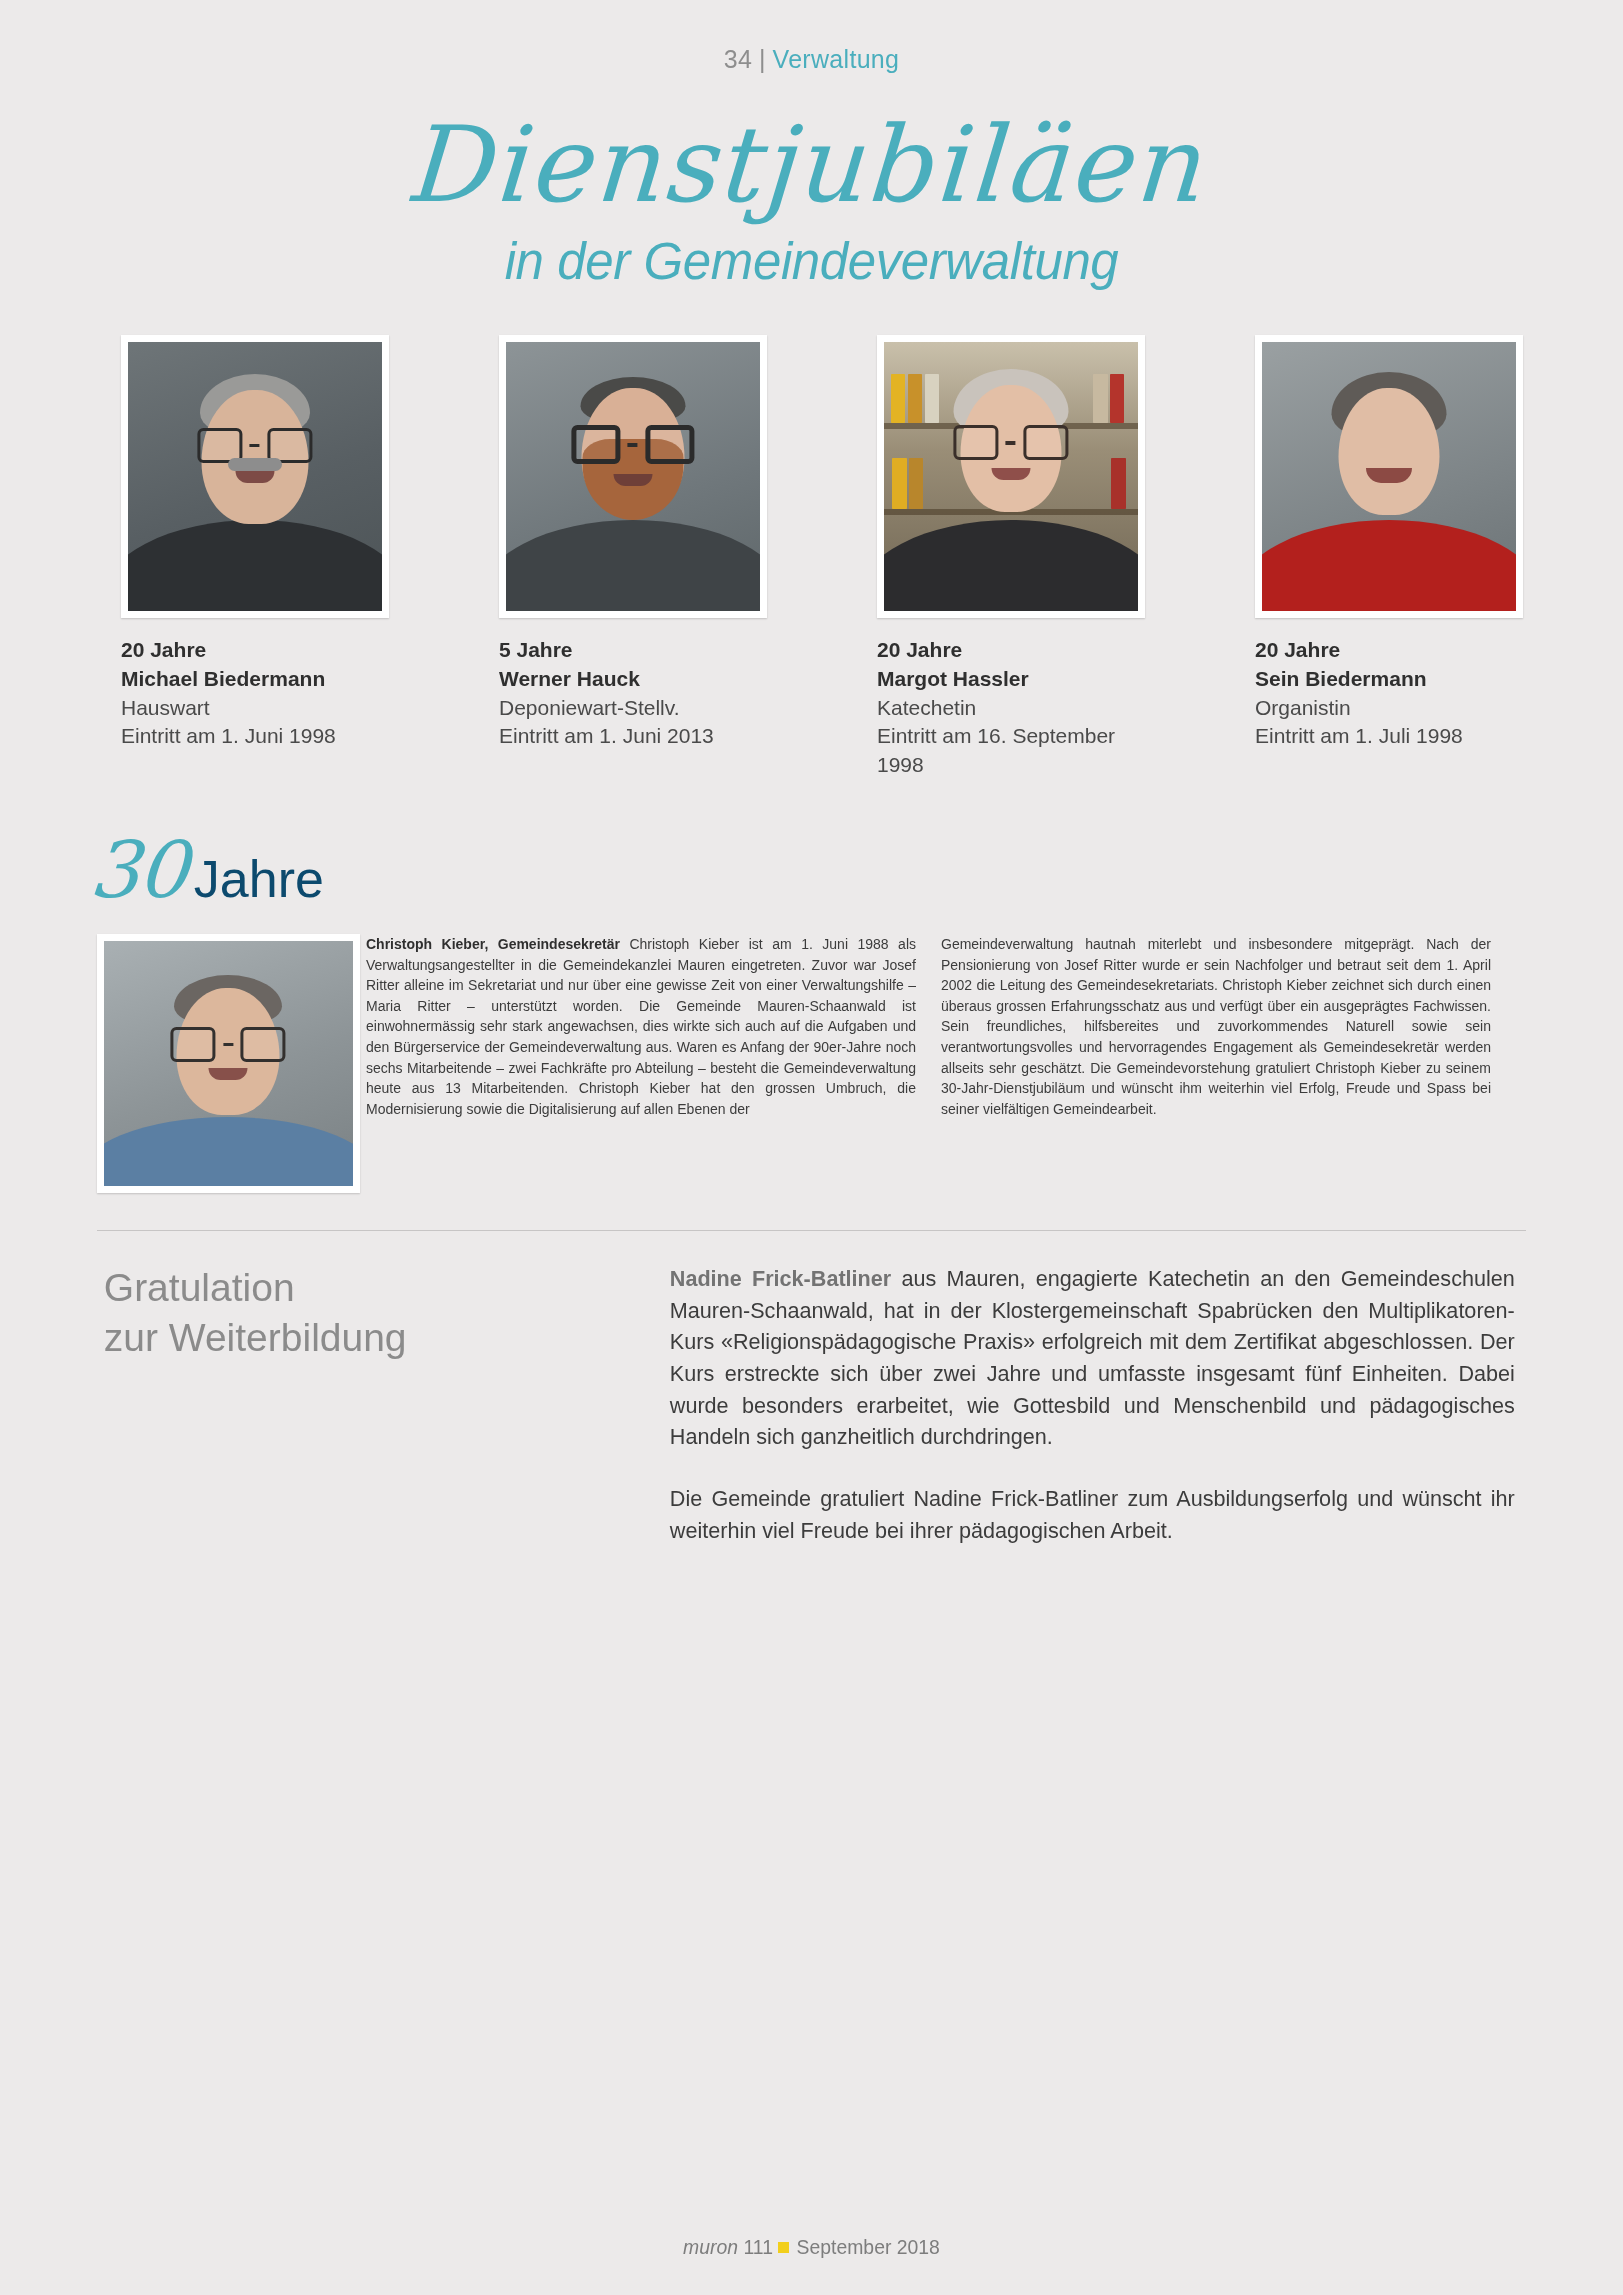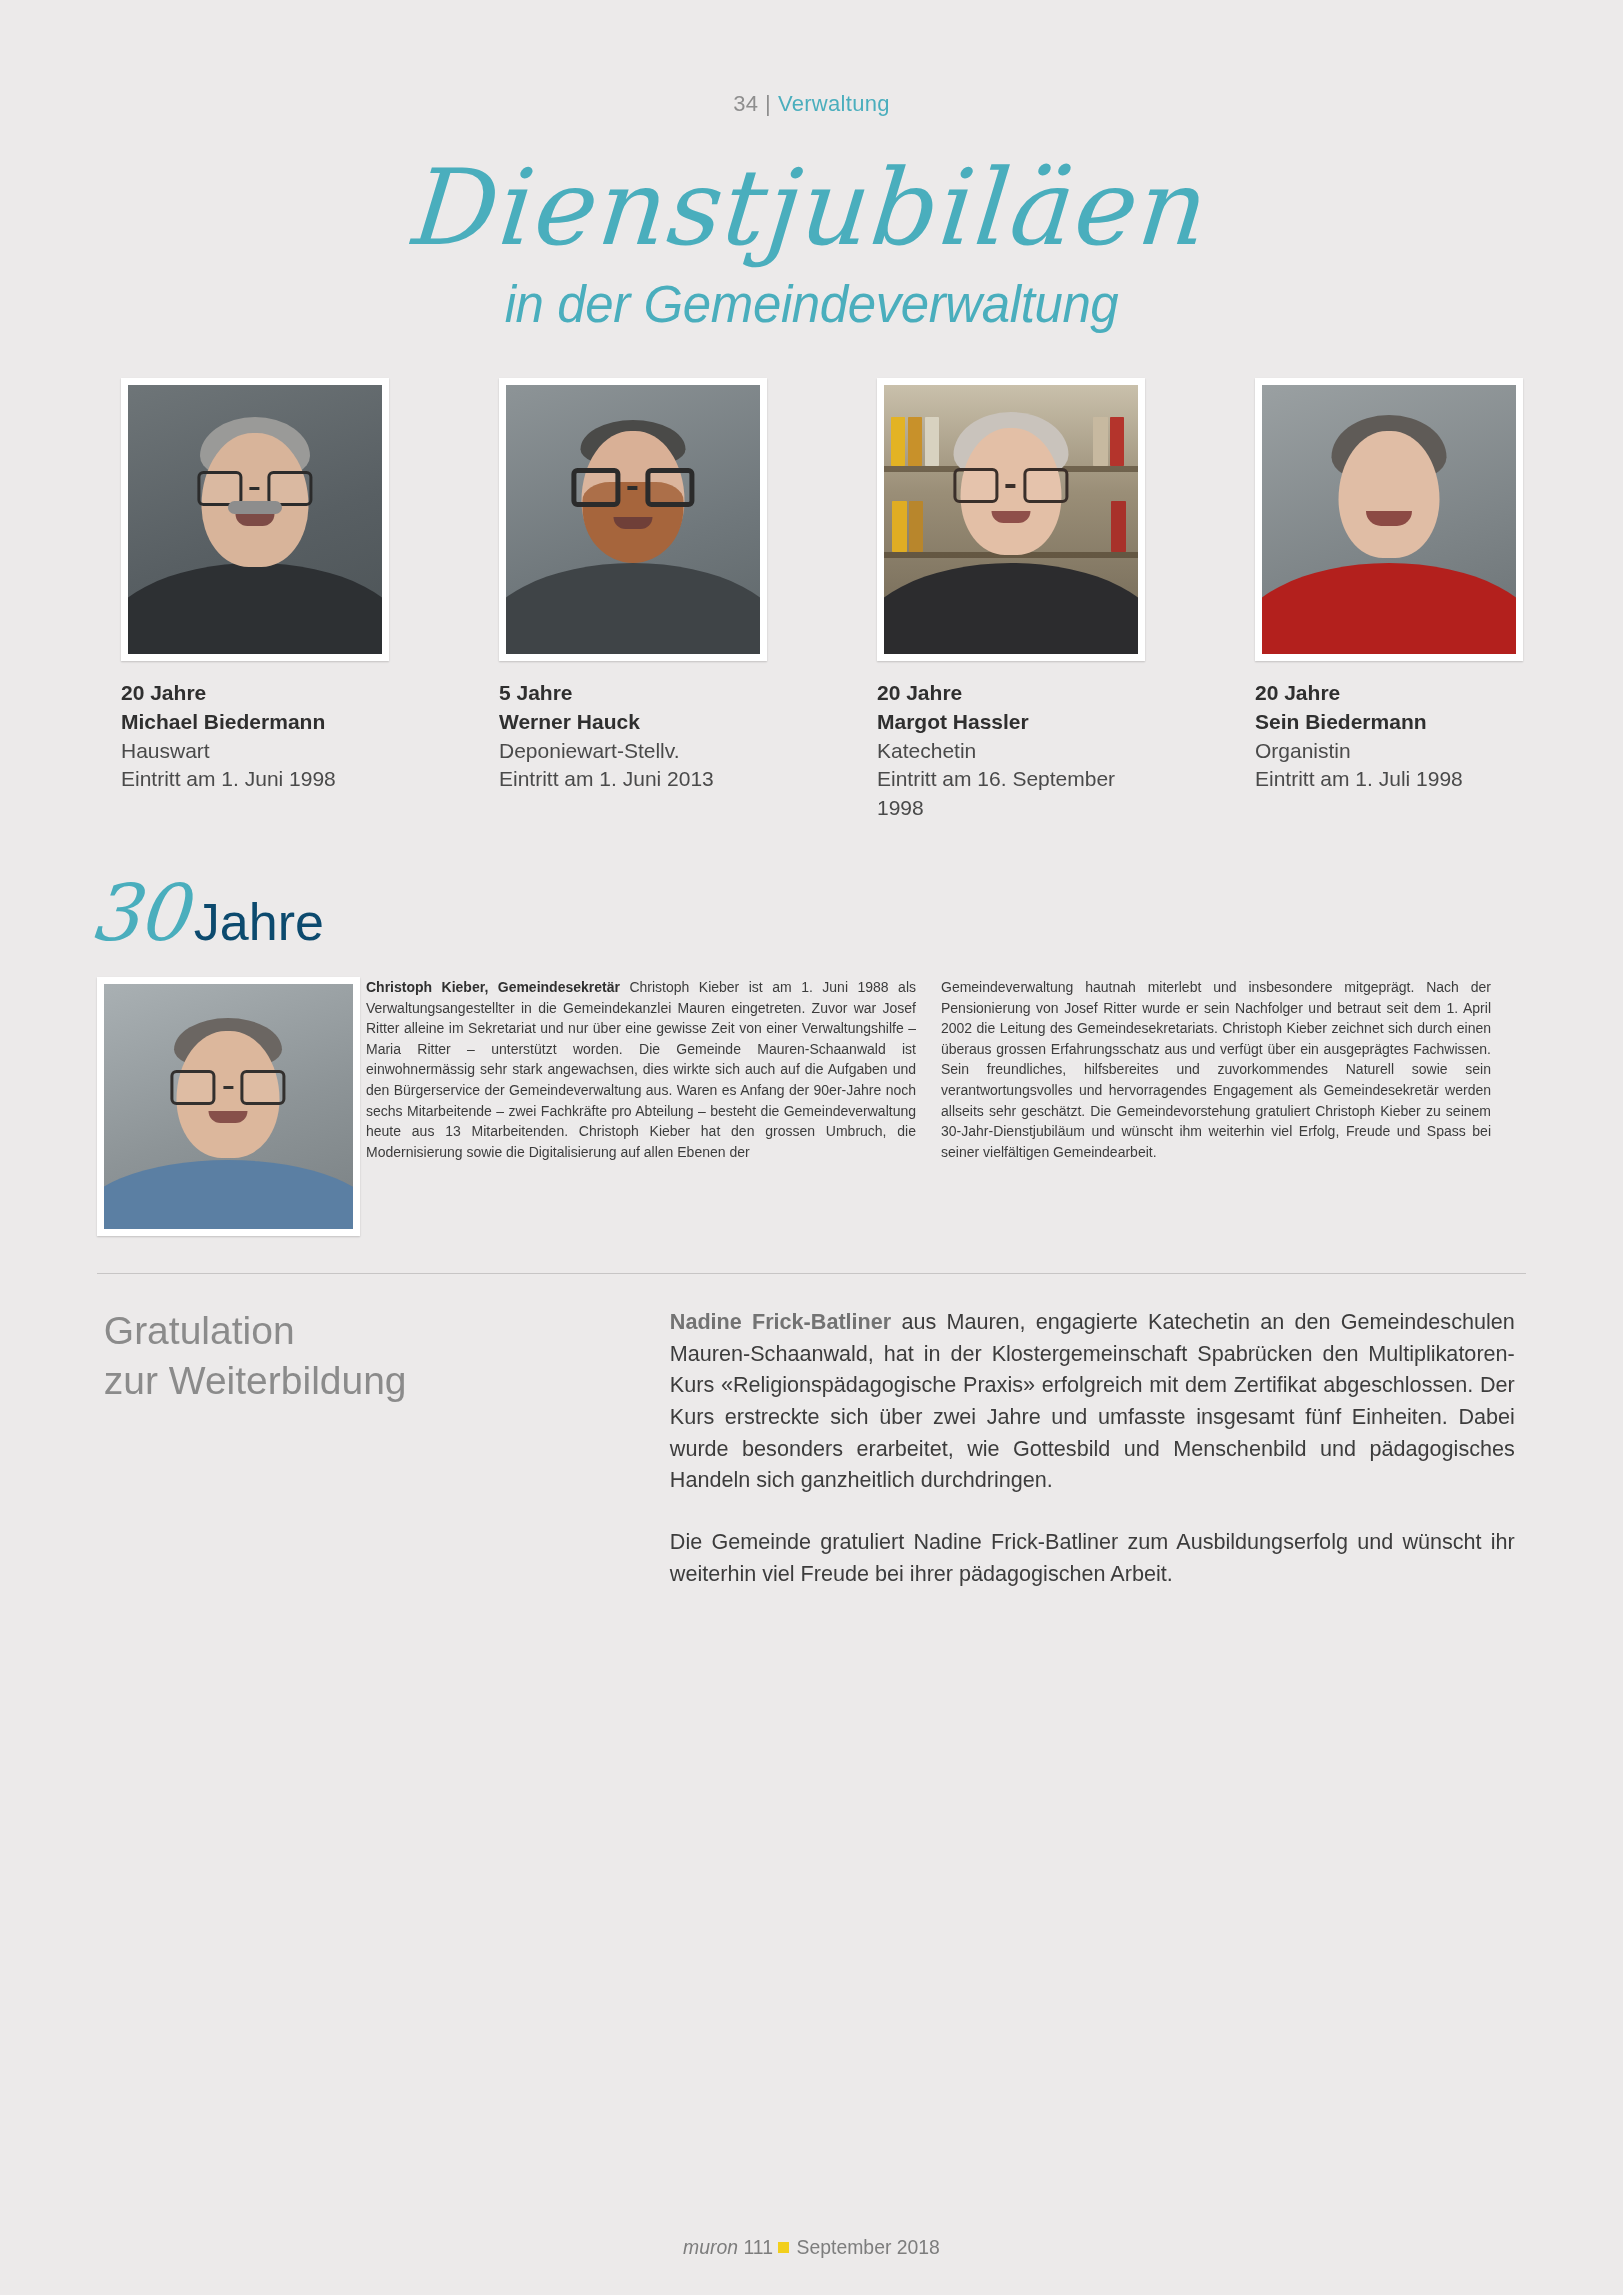--- a/index.html
+++ b/index.html
@@ -19,22 +19,22 @@
     width: 1623px;
     height: 2295px;
     background: #eceaea;
     box-sizing: border-box;
     padding: 0 97px;
   }
 
   
   .page-header {
     text-align: center;
-    padding-top: 91px;
-    font-size: 22px;
+    padding-top: 45px;
+    font-size: 25px;
     letter-spacing: 0.3px;
   }
   .page-header .pgnum {
     color: #8e8e8e;
   }
   .page-header .sep {
     color: #8e8e8e;
     padding: 0 6.8px;
   }
   .page-header .section {

